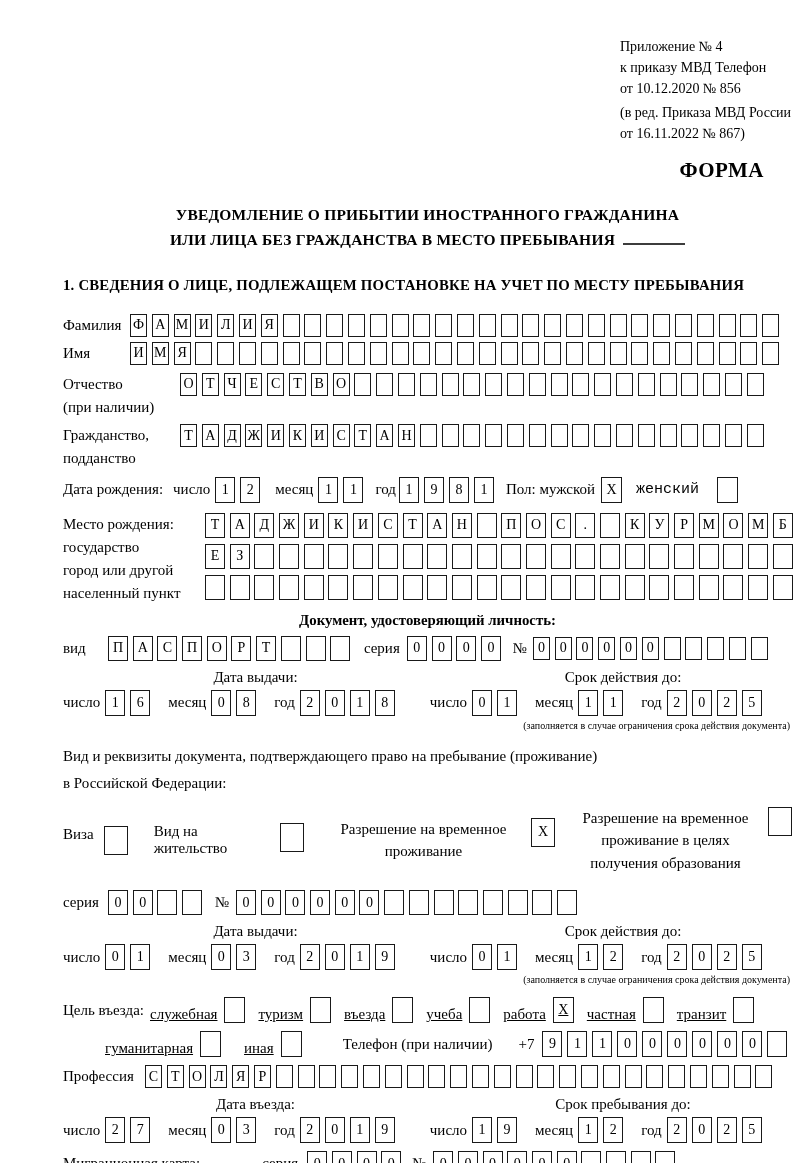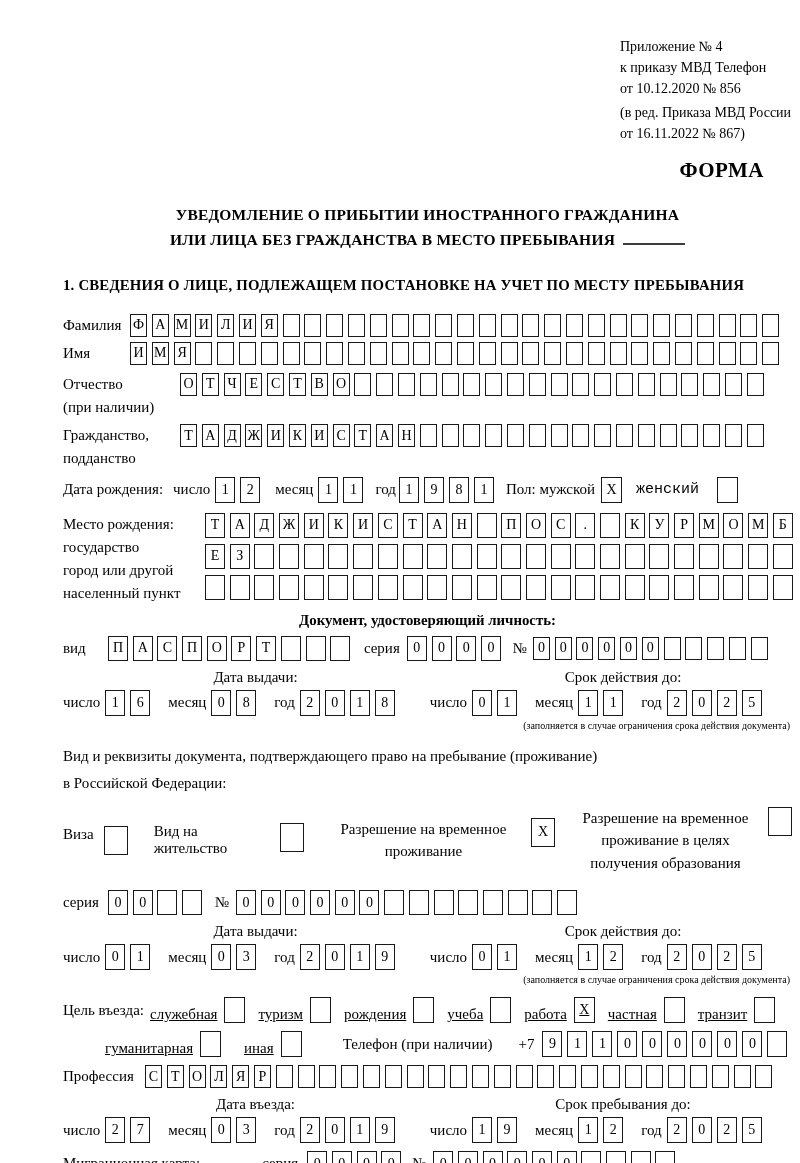--- a/index.html
+++ b/index.html
@@ -547,21 +547,21 @@
           <span class="cell"></span>
         </span>
     </span>
     <span class="copt">
       <span class="t">туризм</span>
       <span class="cells cells-cb">
           <span class="cell"></span>
         </span>
     </span>
     <span class="copt">
-      <span class="t">рождения</span>
+      <span class="t">въезда</span>
       <span class="cells cells-cb">
           <span class="cell"></span>
         </span>
     </span>
     <span class="copt">
       <span class="t">учеба</span>
       <span class="cells cells-cb">
           <span class="cell"></span>
         </span>
     </span>

